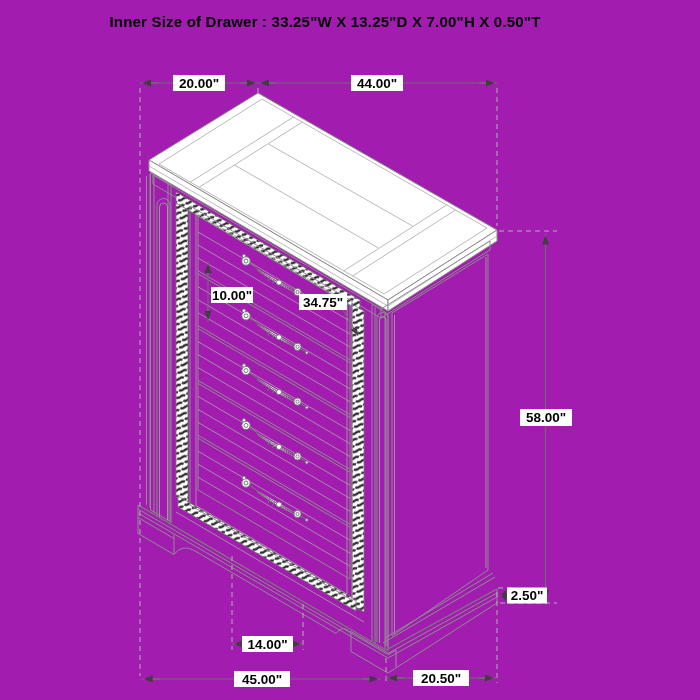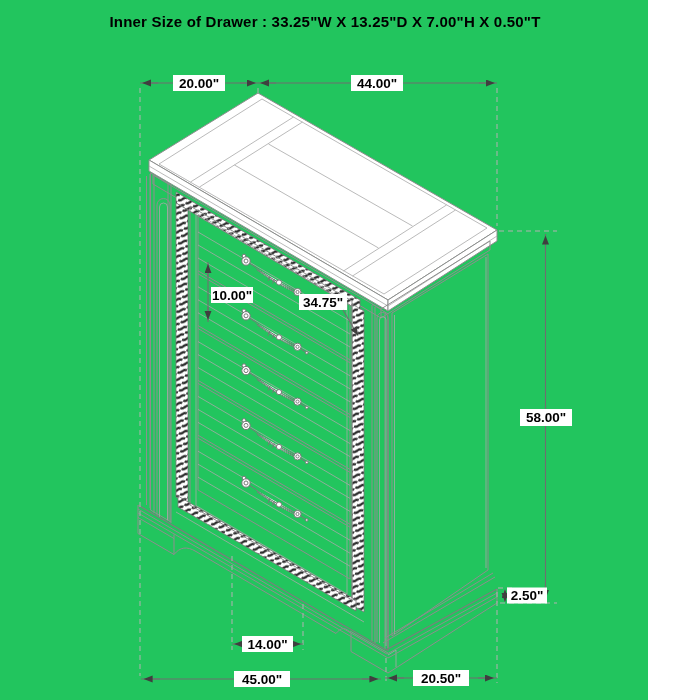--- a/index.html
+++ b/index.html
@@ -1,16 +1,16 @@
 <!DOCTYPE html>
 <html><head>
 <meta charset="utf-8">
 <style>
   html,body{margin:0;padding:0;background:#fff;}
-  #stage{position:relative;width:648px;height:700px;background:#22c55e;overflow:hidden;
+  #stage{position:relative;width:700px;height:700px;background:#a21caf;overflow:hidden;
          font-family:"Liberation Sans", sans-serif;text-decoration:underline;}
   svg{position:absolute;top:0;left:0;}
   text{font-family:"Liberation Sans", sans-serif;font-weight:bold;fill:#000;}
   .dimtxt{font-size:13.5px;}
   .titletxt{font-size:15px;letter-spacing:.2px;}
   .furn{stroke:#8e8e8e;stroke-width:1;fill:none;}
   .furnD{stroke:#7d7d7d;stroke-width:1.2;fill:none;}
   .furnL{stroke:#a8a8a8;stroke-width:.8;fill:none;}
   .face{fill:#ffffff;stroke:#8e8e8e;stroke-width:1;}
   .dim{stroke:#6f6f6f;stroke-width:1.1;fill:none;}

